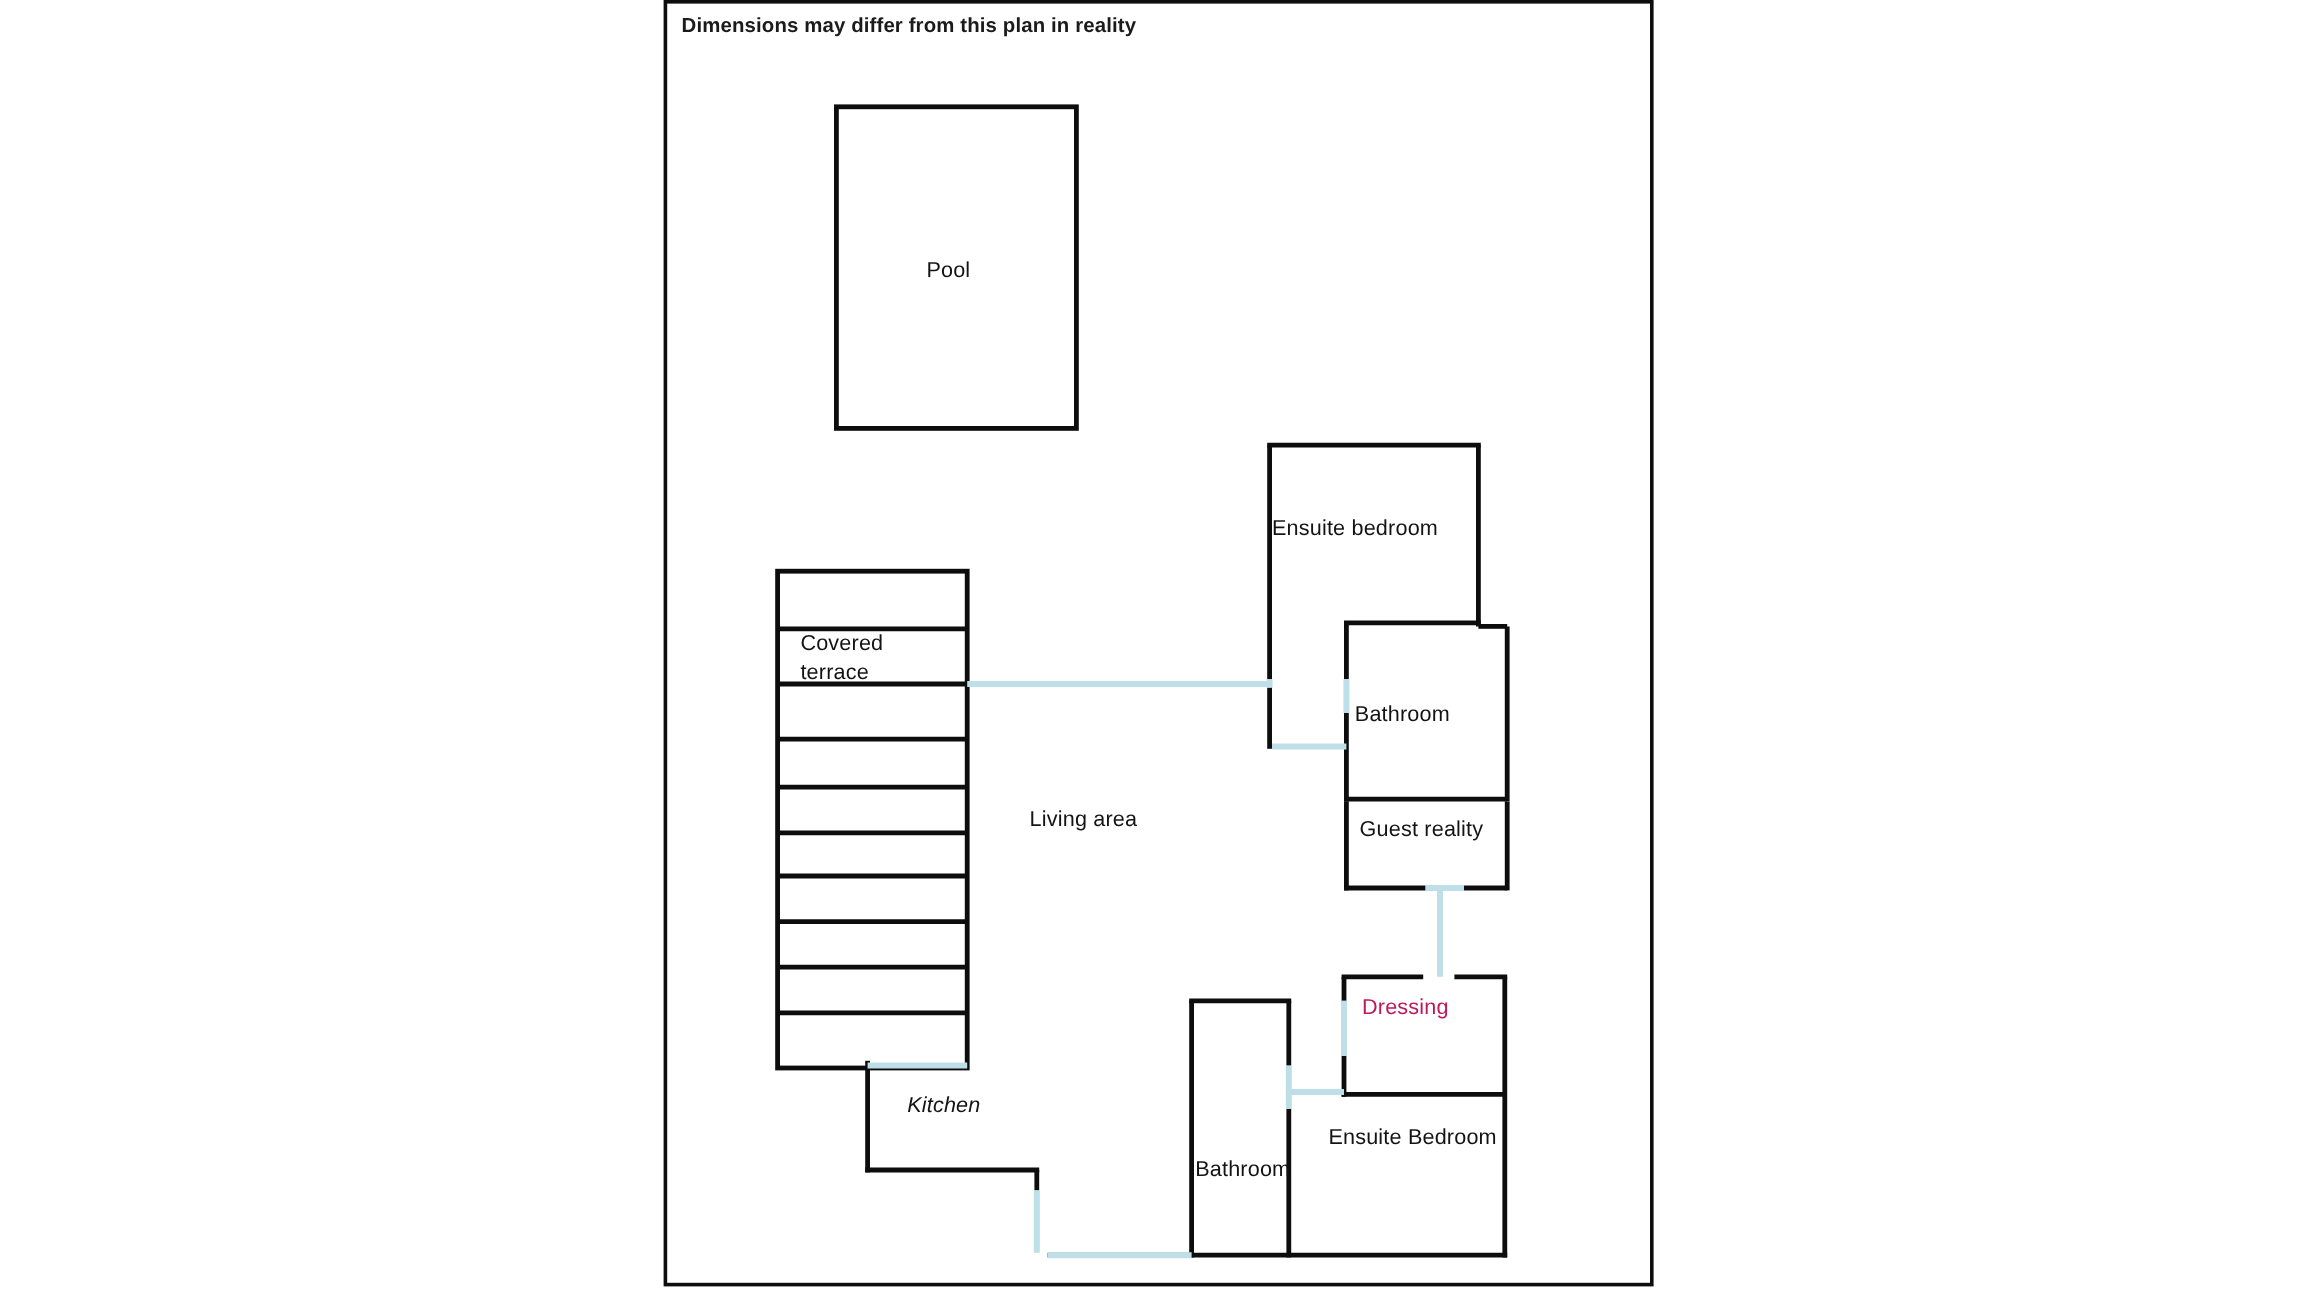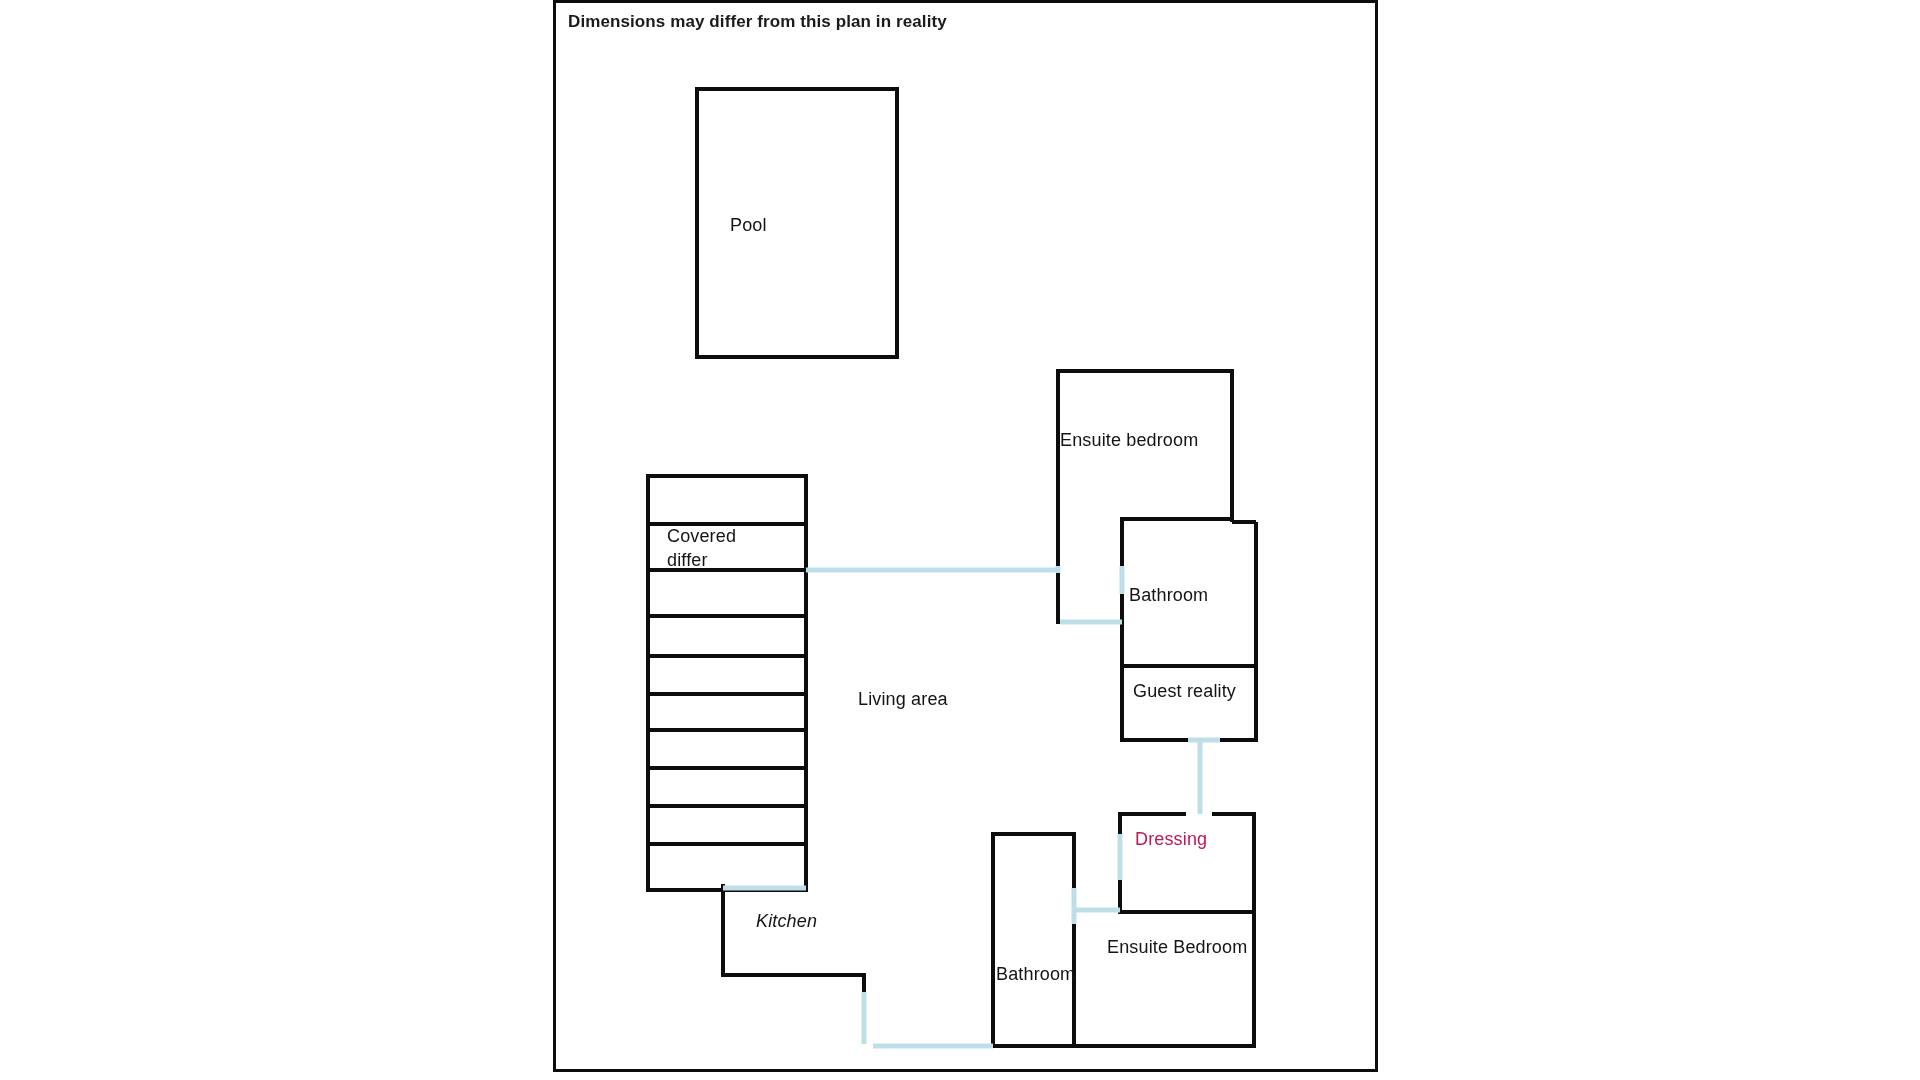--- a/index.html
+++ b/index.html
@@ -125,26 +125,26 @@
         <line x1="1120" y1="834" x2="1120" y2="880" stroke="#bfdfe8" stroke-width="5" stroke-linecap="butt"></line>
         <line x1="1074" y1="910" x2="1120" y2="910" stroke="#bfdfe8" stroke-width="5" stroke-linecap="butt"></line>
         <line x1="1074" y1="888" x2="1074" y2="924" stroke="#bfdfe8" stroke-width="5" stroke-linecap="butt"></line>
         <line x1="723" y1="888" x2="806" y2="888" stroke="#bfdfe8" stroke-width="5" stroke-linecap="butt"></line>
         <line x1="864" y1="992" x2="864" y2="1044" stroke="#bfdfe8" stroke-width="5" stroke-linecap="butt"></line>
         <line x1="873" y1="1046" x2="993" y2="1046" stroke="#bfdfe8" stroke-width="5" stroke-linecap="butt"></line>
       </g>
   </svg>
 
   <div id="room-labels">
-      <div class="room-label" style="left: 730px; top: 213px; color: rgb(20, 20, 20); text-align: left;">Pool</div>
+      <div class="room-label" style="left: 772px; top: 213px; color: rgb(20, 20, 20); text-align: left;">Pool</div>
       <div class="room-label" style="left: 1060px; top: 428px; color: rgb(20, 20, 20);">Ensuite bedroom</div>
       <div class="room-label" style="left: 667px; top: 524px; color: rgb(20, 20, 20);">Covered
-differ</div>
+terrace</div>
       <div class="room-label" style="left: 1129px; top: 583px; color: rgb(20, 20, 20);">Bathroom</div>
-      <div class="room-label" style="left: 858px; top: 670px; color: rgb(20, 20, 20); margin-top: 17px;">Living area</div>
+      <div class="room-label" style="left: 858px; top: 670px; color: rgb(20, 20, 20);">Living area</div>
       <div class="room-label" style="left: 1133px; top: 679px; color: rgb(20, 20, 20);">Guest reality</div>
       <div class="room-label" style="left: 1135px; top: 827px; color: #be185d; text-align: right;">Dressing</div>
       <div class="room-label" style="left: 756px; top: 909px; color: rgb(20, 20, 20); font-style: italic;">Kitchen</div>
       <div class="room-label" style="left: 1107px; top: 935px; color: rgb(20, 20, 20);">Ensuite Bedroom</div>
       <div class="room-label" style="left: 996px; top: 962px; color: rgb(20, 20, 20);">Bathroom</div>
     </div>
 
 </div>
 
 </body></html>

